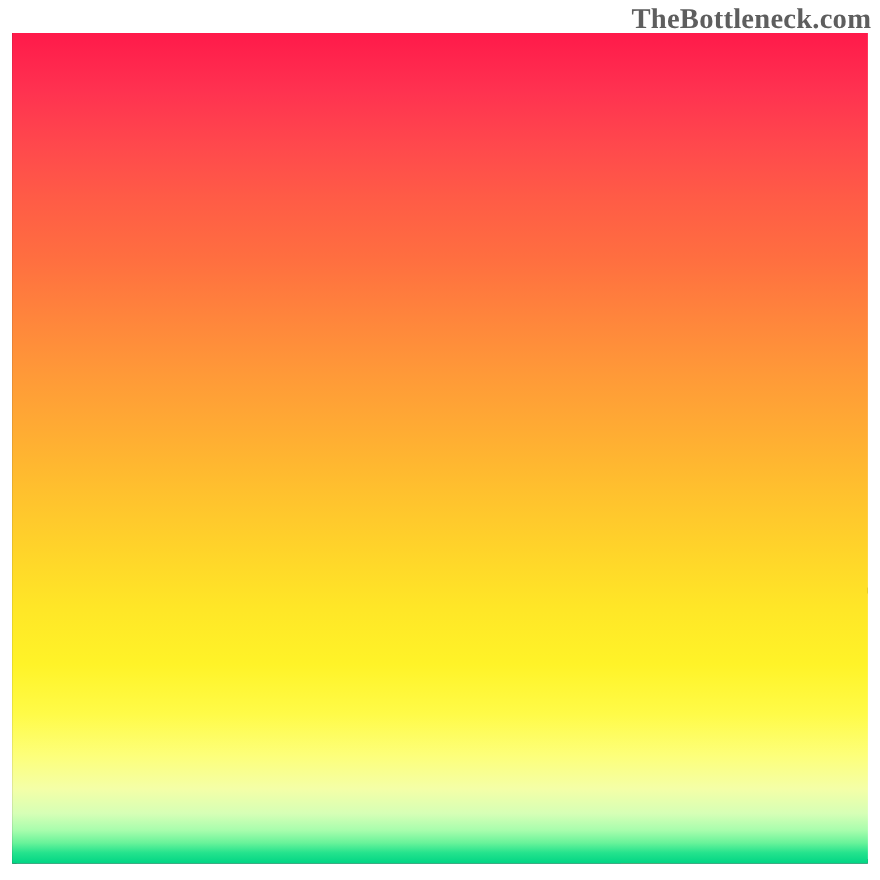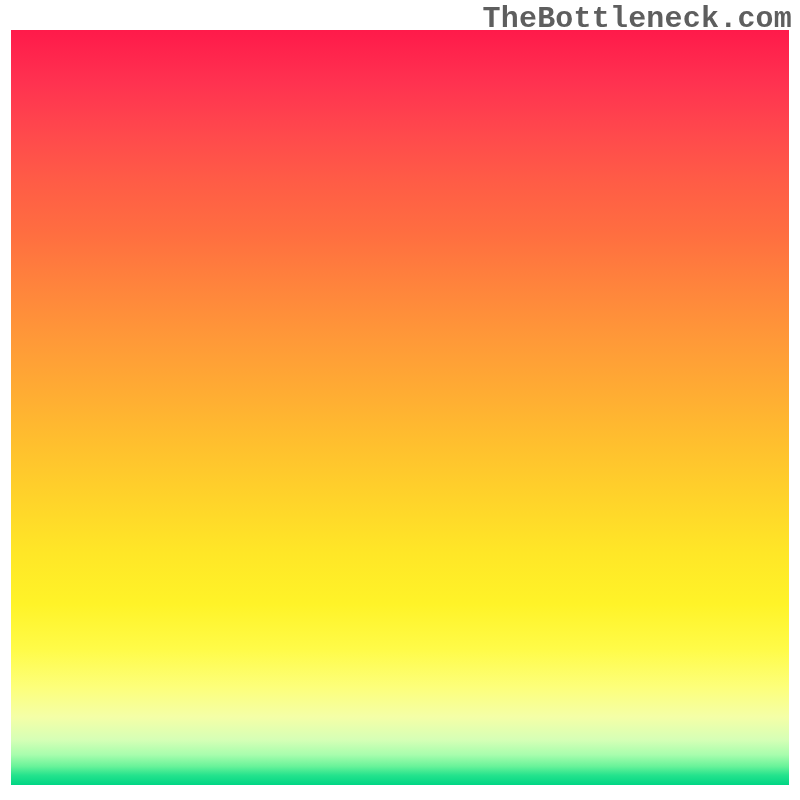--- a/index.html
+++ b/index.html
@@ -12,22 +12,22 @@
   }
   .stage {
     position: relative;
     width: 800px;
     height: 800px;
   }
   .watermark {
     position: absolute;
     top: 2px;
     right: 8px;
-    font-family: Liberation Mono, monospace;
-    font-size: 30px;
+    font-family: Liberation Serif, serif;
+    font-size: 26px;
     font-weight: 600;
     color: #5e5e5e;
     letter-spacing: 0.2px;
   }
   .plot-area {
     position: absolute;
     left: 11px;
     top: 30px;
     width: 778px;
     height: 755px;

